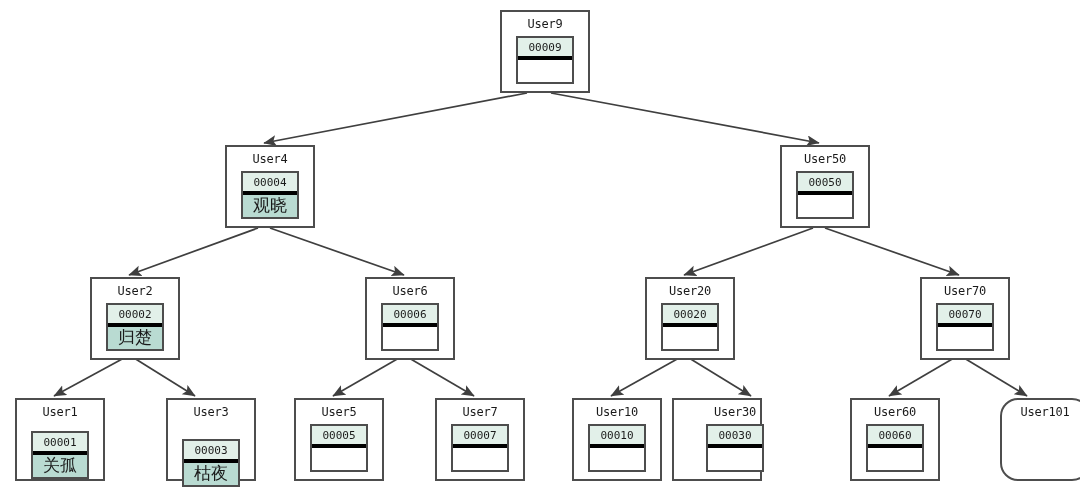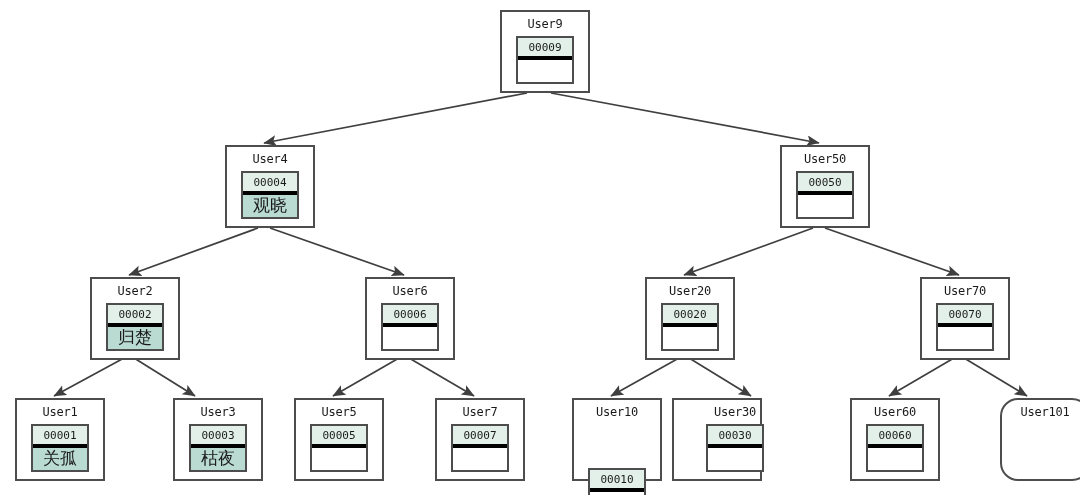--- a/index.html
+++ b/index.html
@@ -149,49 +149,49 @@
           <div class="cell name-cell"></div>
         </div>
       </div>
       <div class="node" style="left: 920px; top: 277px;">
         <div class="node-label">User70</div>
         <div class="cells">
           <div class="cell id-cell">00070</div>
           <div class="cell name-cell"></div>
         </div>
       </div>
-      <div class="node" style="left: 15px; top: 398px;">
+      <div class="node" style="left: 15px; top: 398px; justify-content: space-between;">
         <div class="node-label">User1</div>
         <div class="cells">
           <div class="cell id-cell">00001</div>
           <div class="cell name-cell filled">关孤</div>
         </div>
       </div>
-      <div class="node" style="left: 173px; top: 398px;">
+      <div class="node" style="left: 166px; top: 398px; gap: 15px;">
         <div class="node-label">User3</div>
         <div class="cells">
           <div class="cell id-cell">00003</div>
           <div class="cell name-cell filled">枯夜</div>
         </div>
       </div>
       <div class="node" style="left: 294px; top: 398px;">
         <div class="node-label">User5</div>
         <div class="cells">
           <div class="cell id-cell">00005</div>
           <div class="cell name-cell"></div>
         </div>
       </div>
       <div class="node" style="left: 435px; top: 398px;">
         <div class="node-label">User7</div>
         <div class="cells">
           <div class="cell id-cell">00007</div>
           <div class="cell name-cell"></div>
         </div>
       </div>
-      <div class="node" style="left: 572px; top: 398px; gap: 44px;">
+      <div class="node" style="left: 572px; top: 398px;">
         <div class="node-label">User10</div>
         <div class="cells">
           <div class="cell id-cell">00010</div>
           <div class="cell name-cell"></div>
         </div>
       </div>
       <div class="node" style="left: 672px; top: 398px; padding-left: 36px;">
         <div class="node-label">User30</div>
         <div class="cells">
           <div class="cell id-cell">00030</div>

